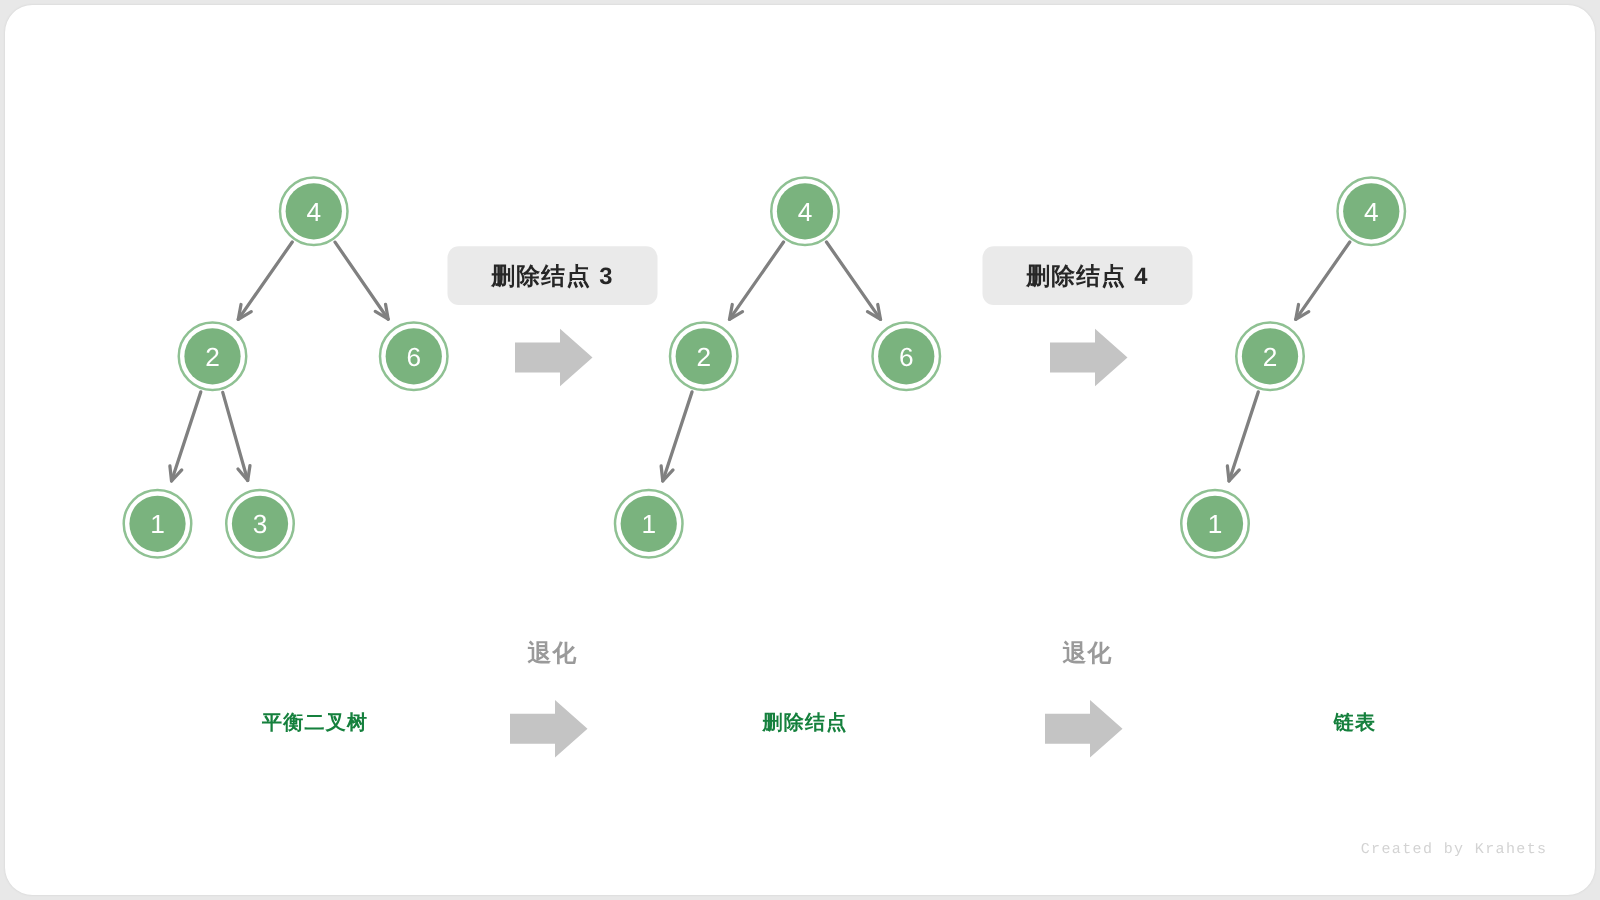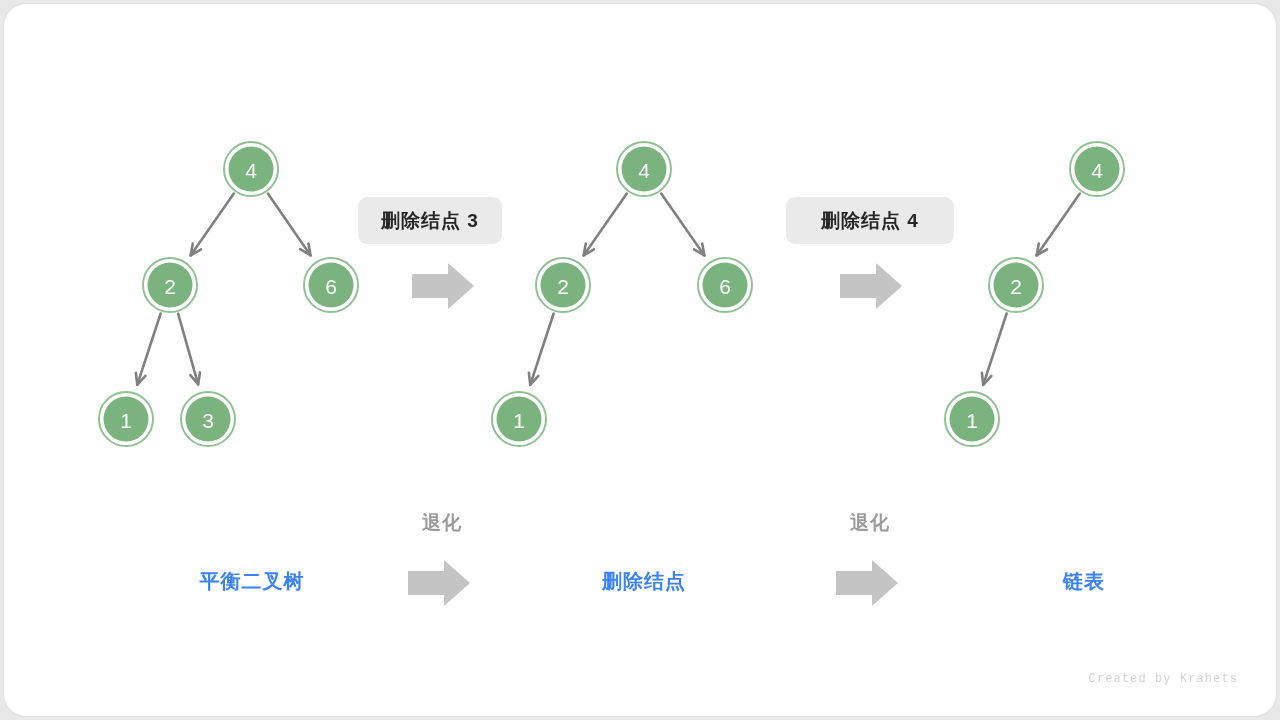--- a/index.html
+++ b/index.html
@@ -79,22 +79,22 @@
     font-size: 19px;
     font-weight: bold;
     letter-spacing: 1px;
     white-space: nowrap;
     box-sizing: border-box;
   }
 
   
   .step-label {
     position: absolute;
-    color: #3b82f6;
-    font-size: 20px;
+    color: #15803d;
+    font-size: 16px;
     font-weight: bold;
     letter-spacing: 1px;
     white-space: nowrap;
     text-align: right;
     transform: translateX(-50%);
   }
   .degrade-label {
     position: absolute;
     color: #9a9a9a;
     font-size: 19px;
@@ -250,21 +250,21 @@
              L 836 294 Z" class="block-arrow"></path>
           <path d="M 832 567
              L 868 567
              L 868 556
              L 894 579
              L 868 602
              L 868 591
              L 832 591 Z" class="block-arrow"></path>
         </svg>
       <div id="overlay">
-          <div class="chip" style="left: 354px; top: 193px; width: 144px; height: 47px;">删除结点  3</div>
+          <div class="chip" style="left: 354px; top: 193px; width: 168px; height: 47px;">删除结点  3</div>
           <div class="degrade-label" style="left: 438px; top: 506px;">退化</div>
           <div class="chip" style="left: 782px; top: 193px; width: 168px; height: 47px;">删除结点  4</div>
           <div class="degrade-label" style="left: 866px; top: 506px;">退化</div>
           <div class="step-label" style="left: 248px; top: 564px;">平衡二叉树</div>
           <div class="step-label" style="left: 640px; top: 564px;">删除结点</div>
           <div class="step-label" style="left: 1080px; top: 564px;">链表</div>
         </div>
     </div>
 
     <div id="watermark">Created by Krahets</div>

